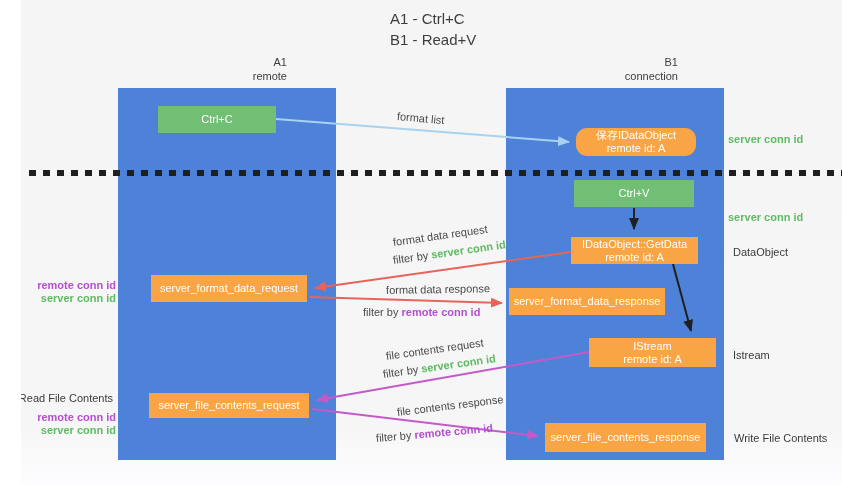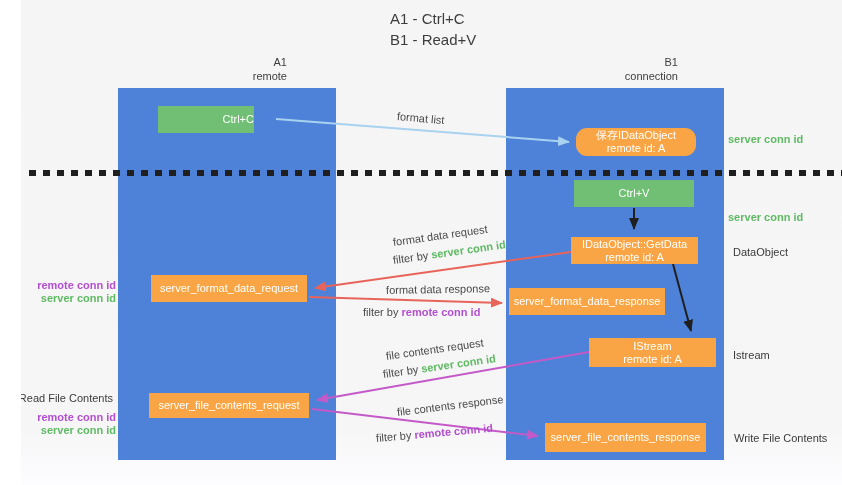--- a/index.html
+++ b/index.html
@@ -79,21 +79,21 @@
 
     <line x1="550" y1="252" x2="294" y2="288" stroke="#e8645a" stroke-width="2" marker-end="url(#ah-red)"></line>
 
     <line x1="288" y1="297" x2="481" y2="303" stroke="#e8645a" stroke-width="2" marker-end="url(#ah-red)"></line>
 
     <line x1="568" y1="352" x2="296" y2="400" stroke="#c45ac8" stroke-width="2" marker-end="url(#ah-mag)"></line>
 
     <line x1="291" y1="409" x2="517" y2="436" stroke="#c45ac8" stroke-width="2" marker-end="url(#ah-mag)"></line>
   </svg>
 
-  <div class="node green" style="left:137px;top:106px;width:96px;height:27px;align-items:flex-end;">
+  <div class="node green" style="left:137px;top:106px;width:118px;height:27px;">
     <span>Ctrl+C</span>
   </div>
 
   <div class="node orange" style="left:555px;top:128px;width:120px;height:28px;border-radius:11px;">
     <span>保存IDataObject</span>
     <span>remote id: A</span>
   </div>
 
   <div class="node green" style="left:553px;top:180px;width:120px;height:27px;">
     <span>Ctrl+V</span>

